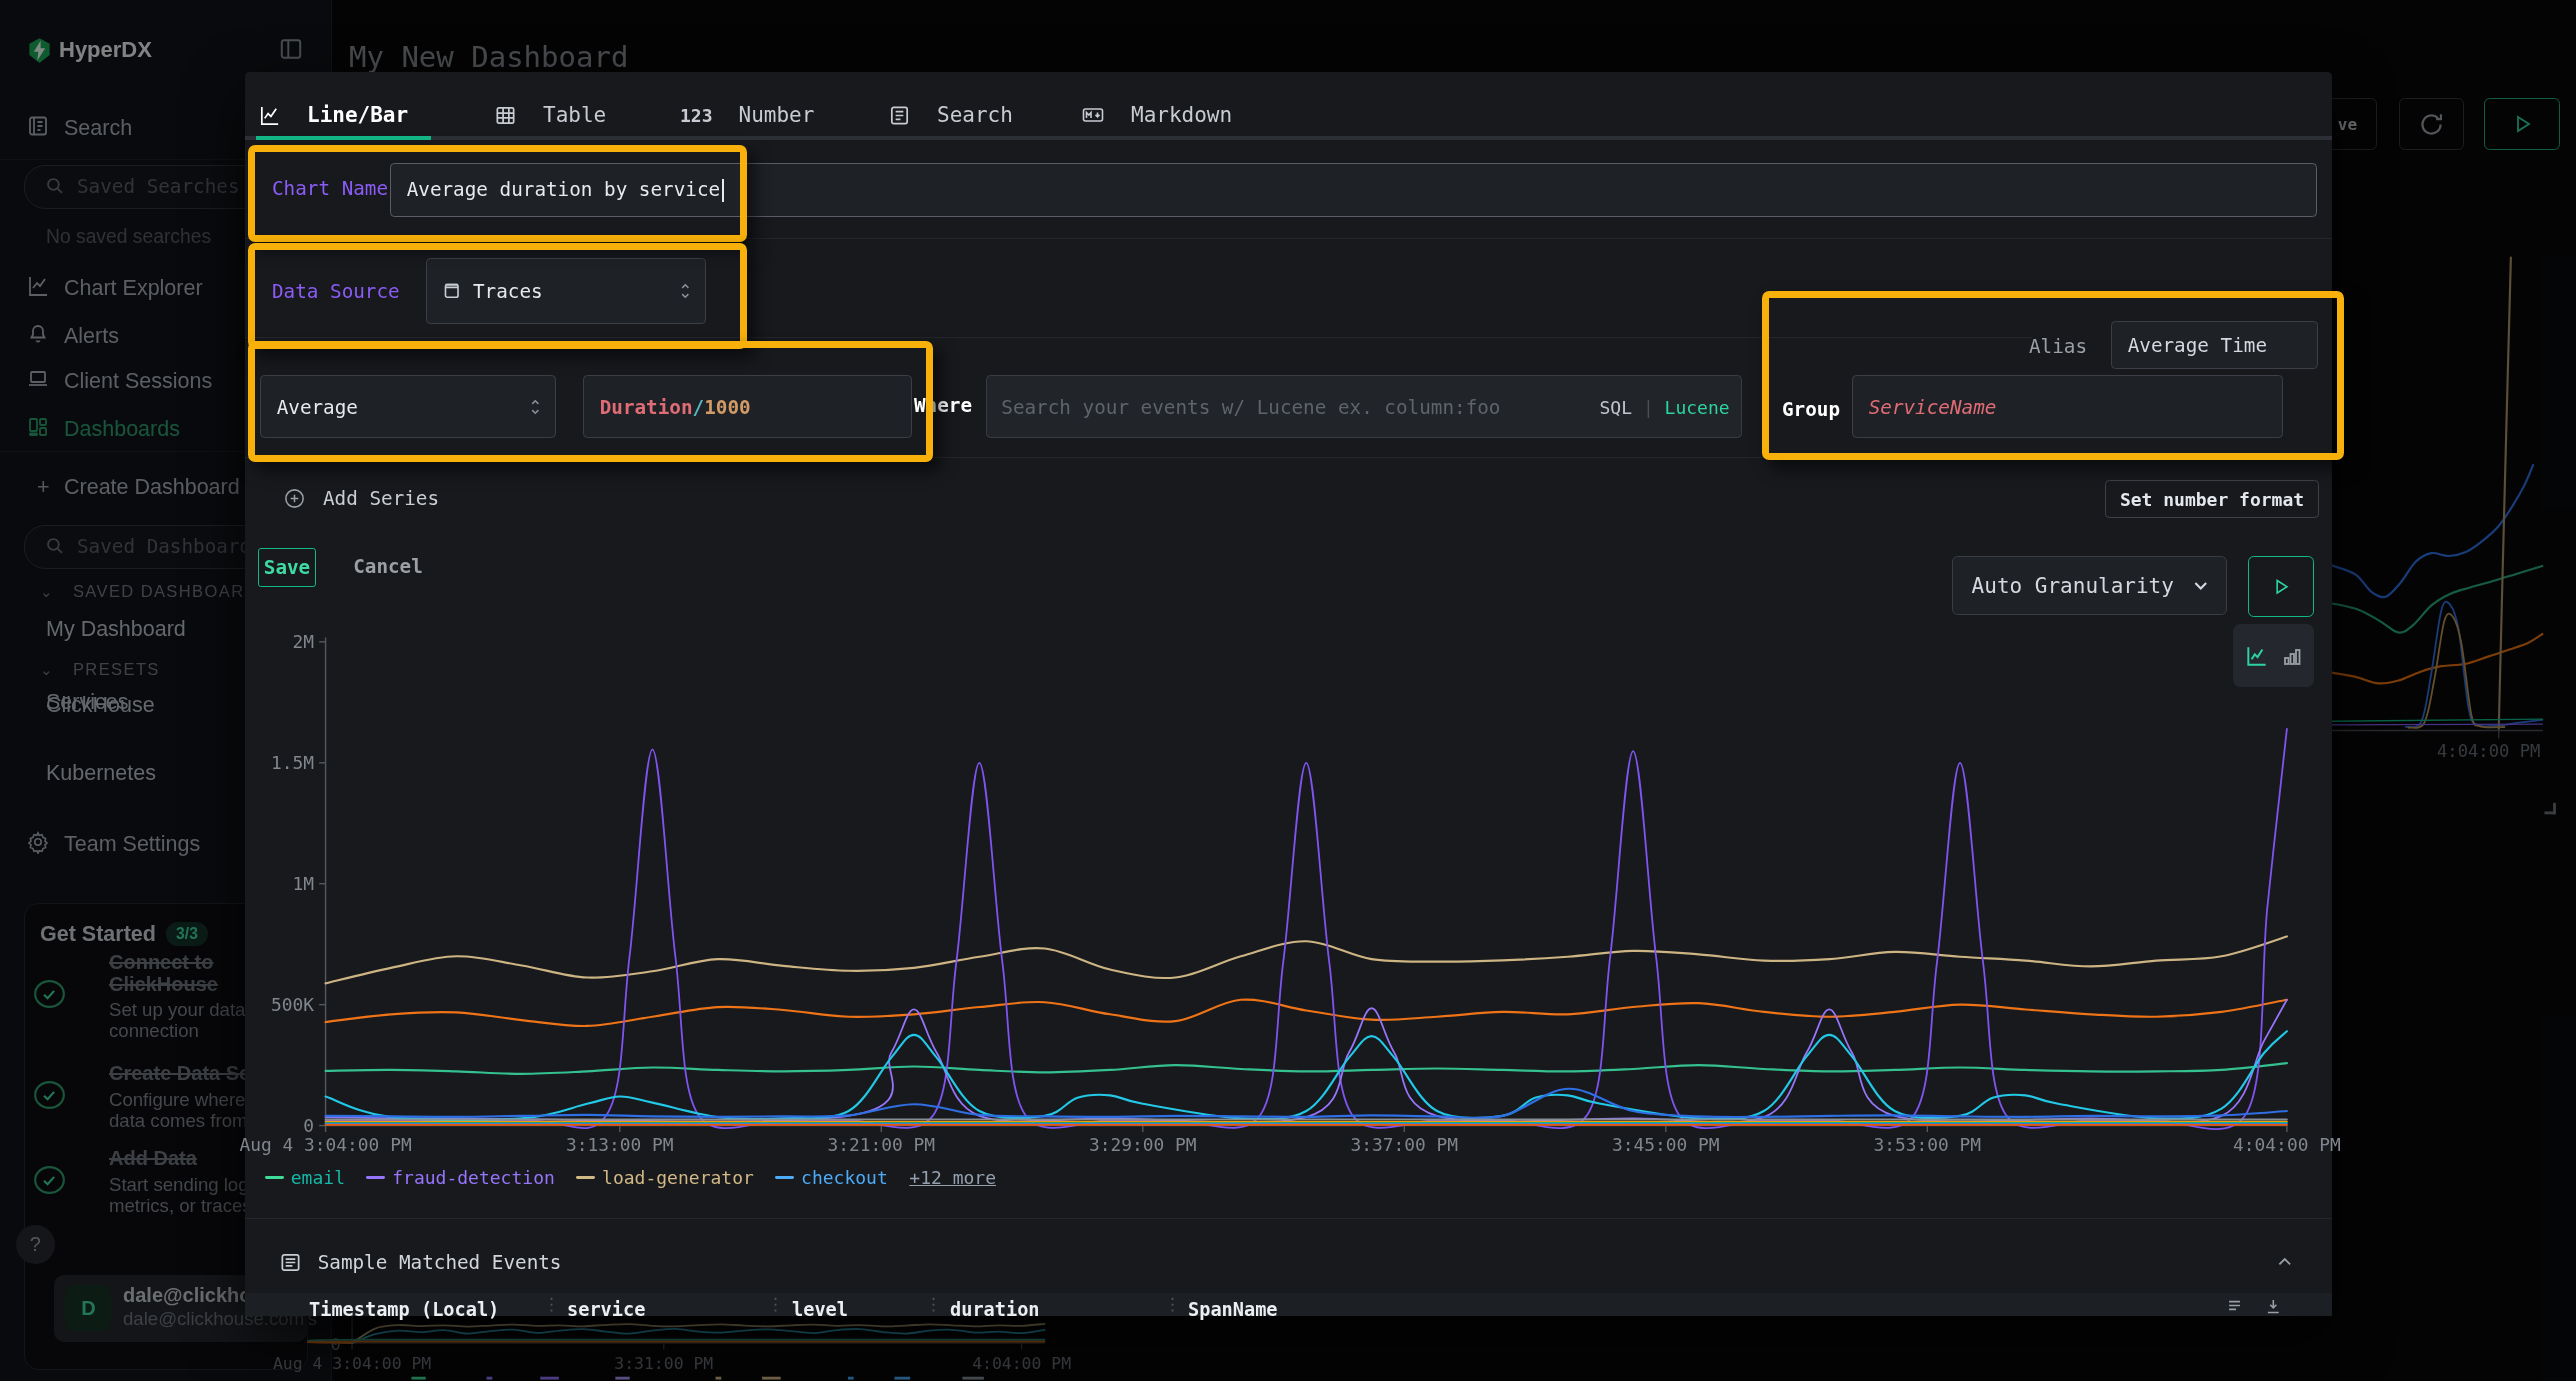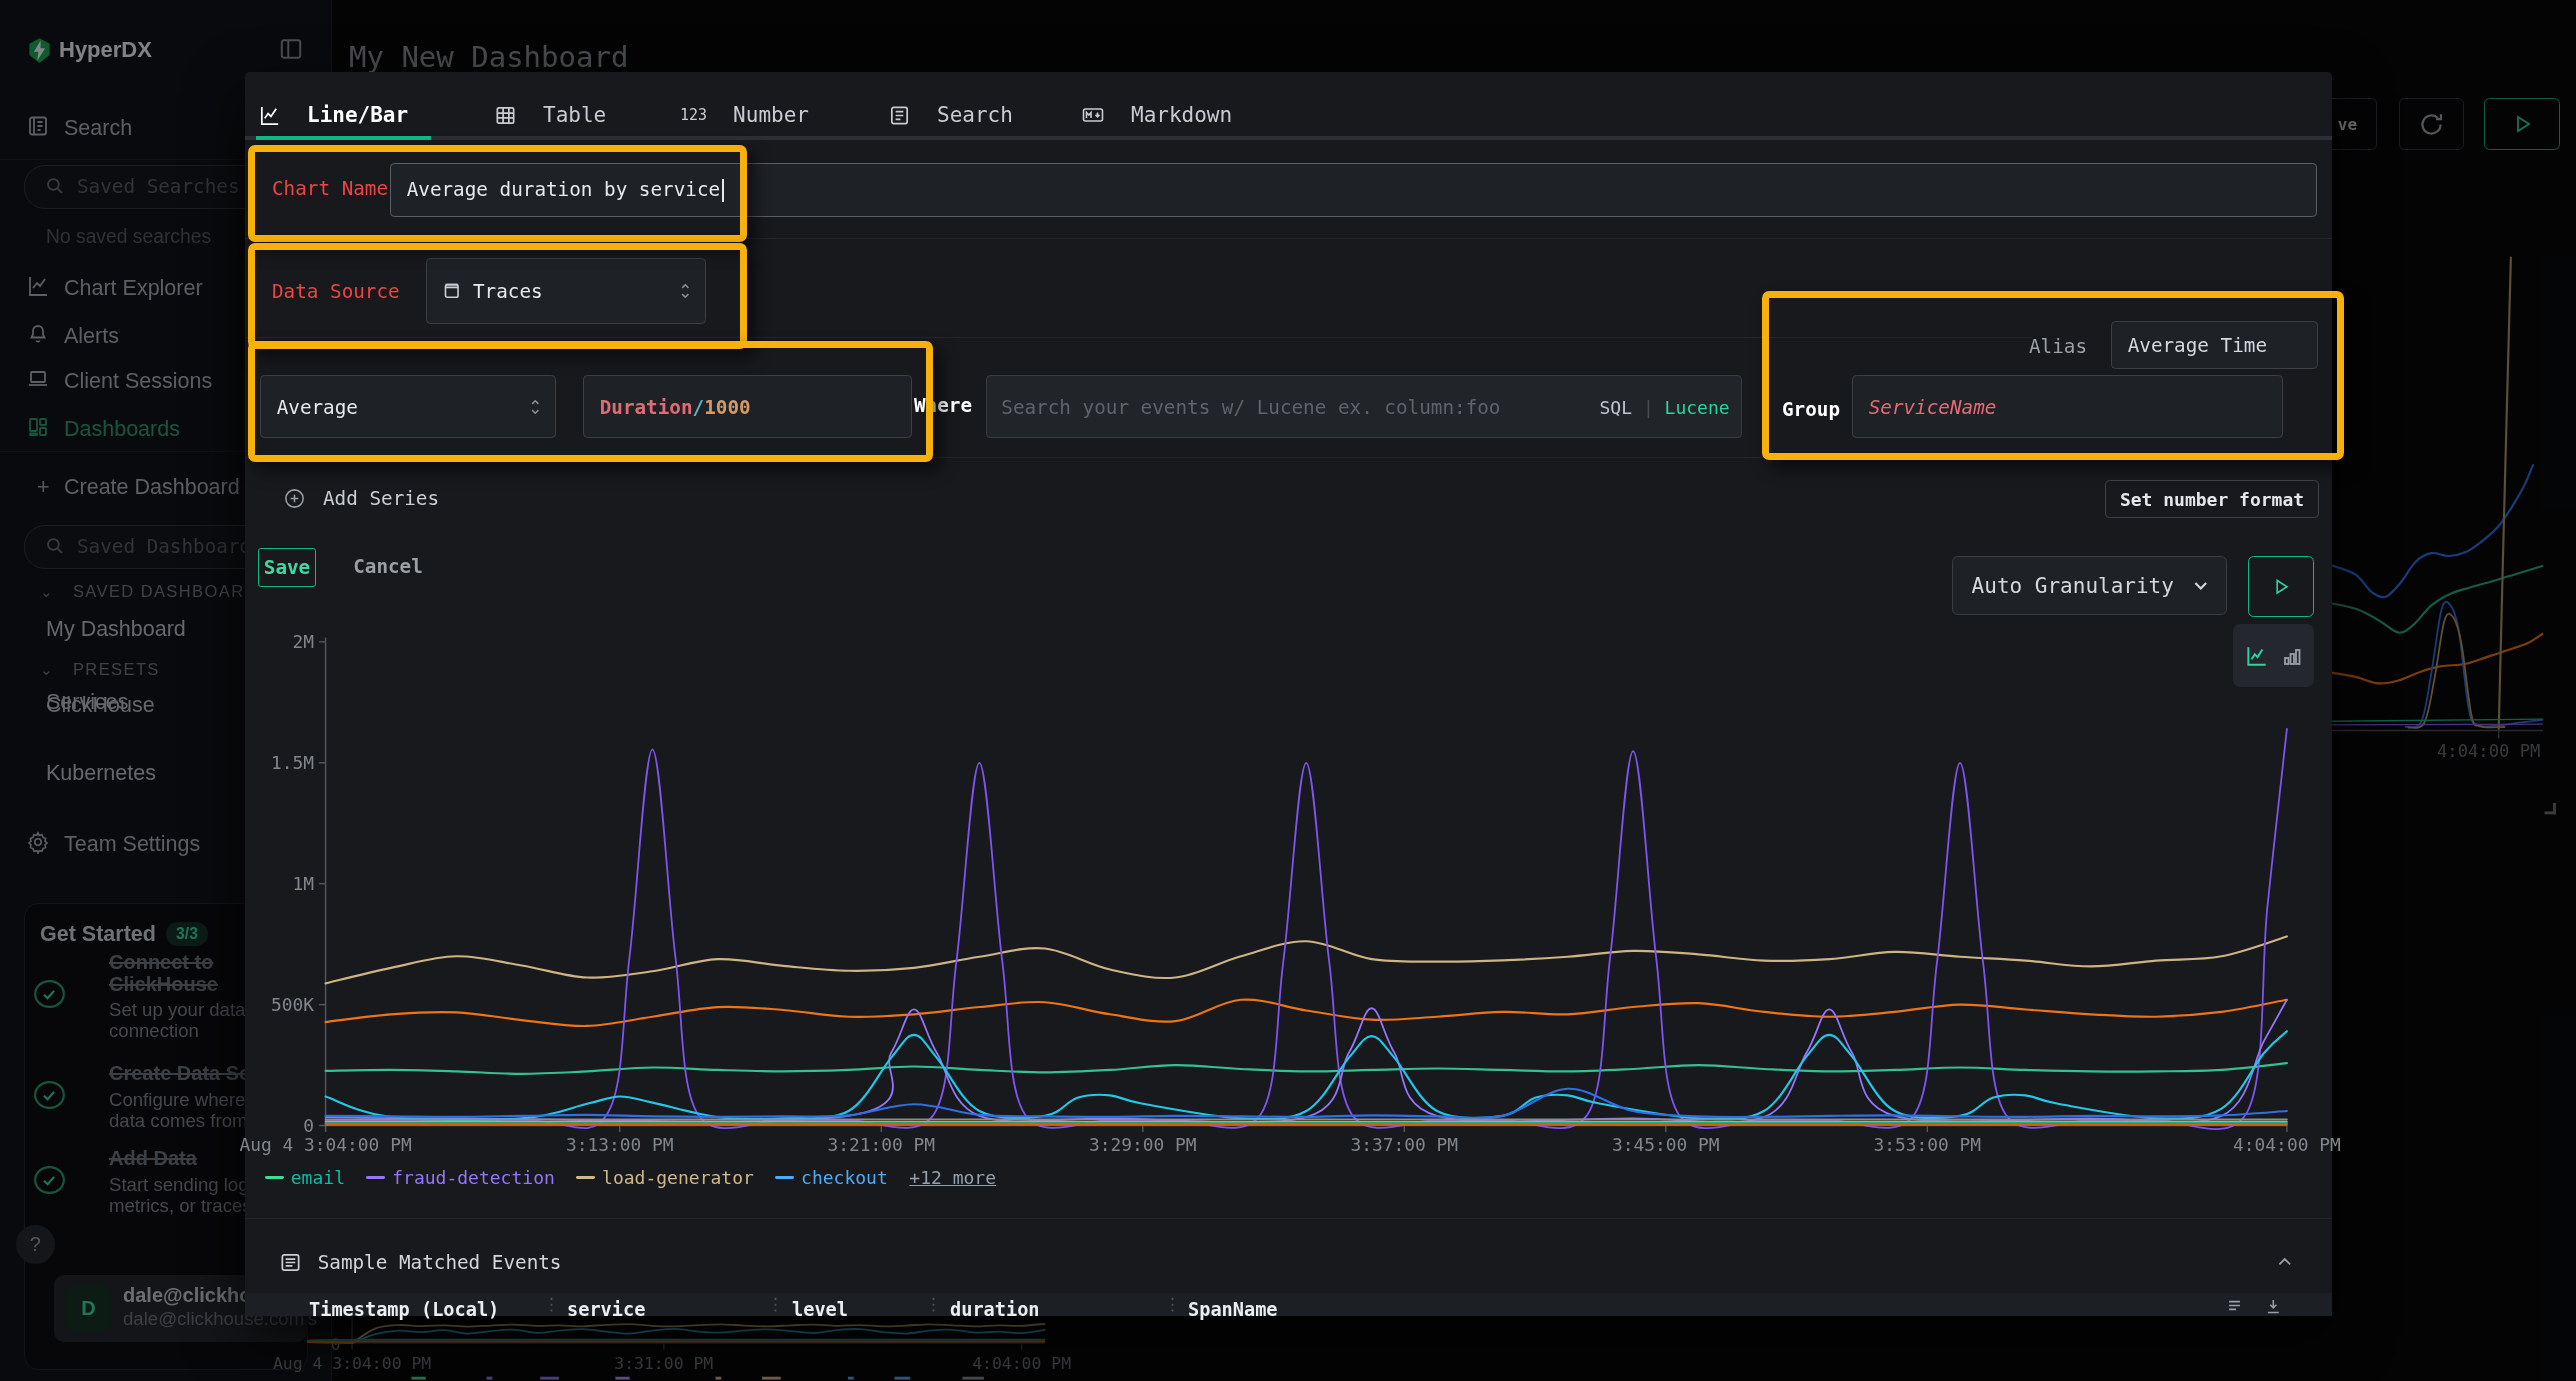--- a/index.html
+++ b/index.html
@@ -73,21 +73,21 @@
   #hdr-refresh{left:2399px;width:63px;}
   #hdr-play{left:2484px;width:74px;border-color:#1fae79;}
 
   
   .tab{position:absolute;top:21.5px;height:43px;display:flex;align-items:center;gap:26px;
        color:#c8ccd2;font-size:21px;}
   .tab.active{color:#ffffff;font-weight:bold;}
   #tab-track{position:absolute;left:0;top:64px;width:2087px;height:4.3px;background:#2c2f35;}
   #tab-underline{position:absolute;left:11.4px;top:64px;width:175px;height:4.3px;background:#12b886;}
   .m-divider{position:absolute;left:0;width:2087px;height:1.4px;background:#24262b;}
-  .m-label{position:absolute;color:#ef4444;font-size:19.3px;white-space:nowrap;}
+  .m-label{position:absolute;color:#8b5cf6;font-size:19.3px;white-space:nowrap;}
   .m-label.bold{color:#ffffff;font-weight:bold;}
   .m-input{position:absolute;background:#1e2126;border:1.4px solid #3c3f46;border-radius:4.3px;}
   .m-input .val{position:absolute;left:15.7px;top:50%;transform:translateY(-50%);font-size:19.3px;color:#e7eaee;white-space:nowrap;}
   .caret{display:inline-block;width:2.1px;height:23px;background:#e7eaee;vertical-align:middle;margin-left:1.4px;}
   .sel-chev{position:absolute;right:10px;top:50%;transform:translateY(-50%);color:#8b9097;}
   #chart-name-input{left:145px;top:91px;width:1925px;height:52px;border-color:#5a5e67;}
   #data-source-select{left:181px;top:186px;width:278px;height:64px;}
   #data-source-select .val{left:46px;}
   #agg-select{left:15px;top:303px;width:294px;height:61px;}
   #field-input{left:338px;top:303px;width:327px;height:61px;}
@@ -364,21 +364,21 @@
     <div class="tab" style="left:249px;">
       <span>
           <svg width="23" height="23" viewBox="0 0 24 24" fill="none" stroke="currentColor" stroke-width="1.8">
             <rect x="3.5" y="4" width="17" height="16" rx="1.5"></rect>
             <path d="M3.5 9.5h17M3.5 14.5h17M9.5 4v16M15.5 4v16"></path>
           </svg>
         </span>
       <span>Table</span>
     </div>
     <div class="tab" style="left:435px;">
-      <span style="font-size:15px;font-weight:normal;">123</span>
+      <span style="font-size:18px;font-weight:bold;">123</span>
       <span>Number</span>
     </div>
     <div class="tab" style="left:643px;">
       <span>
           <svg width="23" height="23" viewBox="0 0 24 24" fill="none" stroke="currentColor" stroke-width="1.8">
             <rect x="4" y="3.5" width="16" height="17" rx="2"></rect>
             <path d="M8 8h8M8 12h8M8 16h5"></path>
           </svg>
         </span>
       <span>Search</span>

